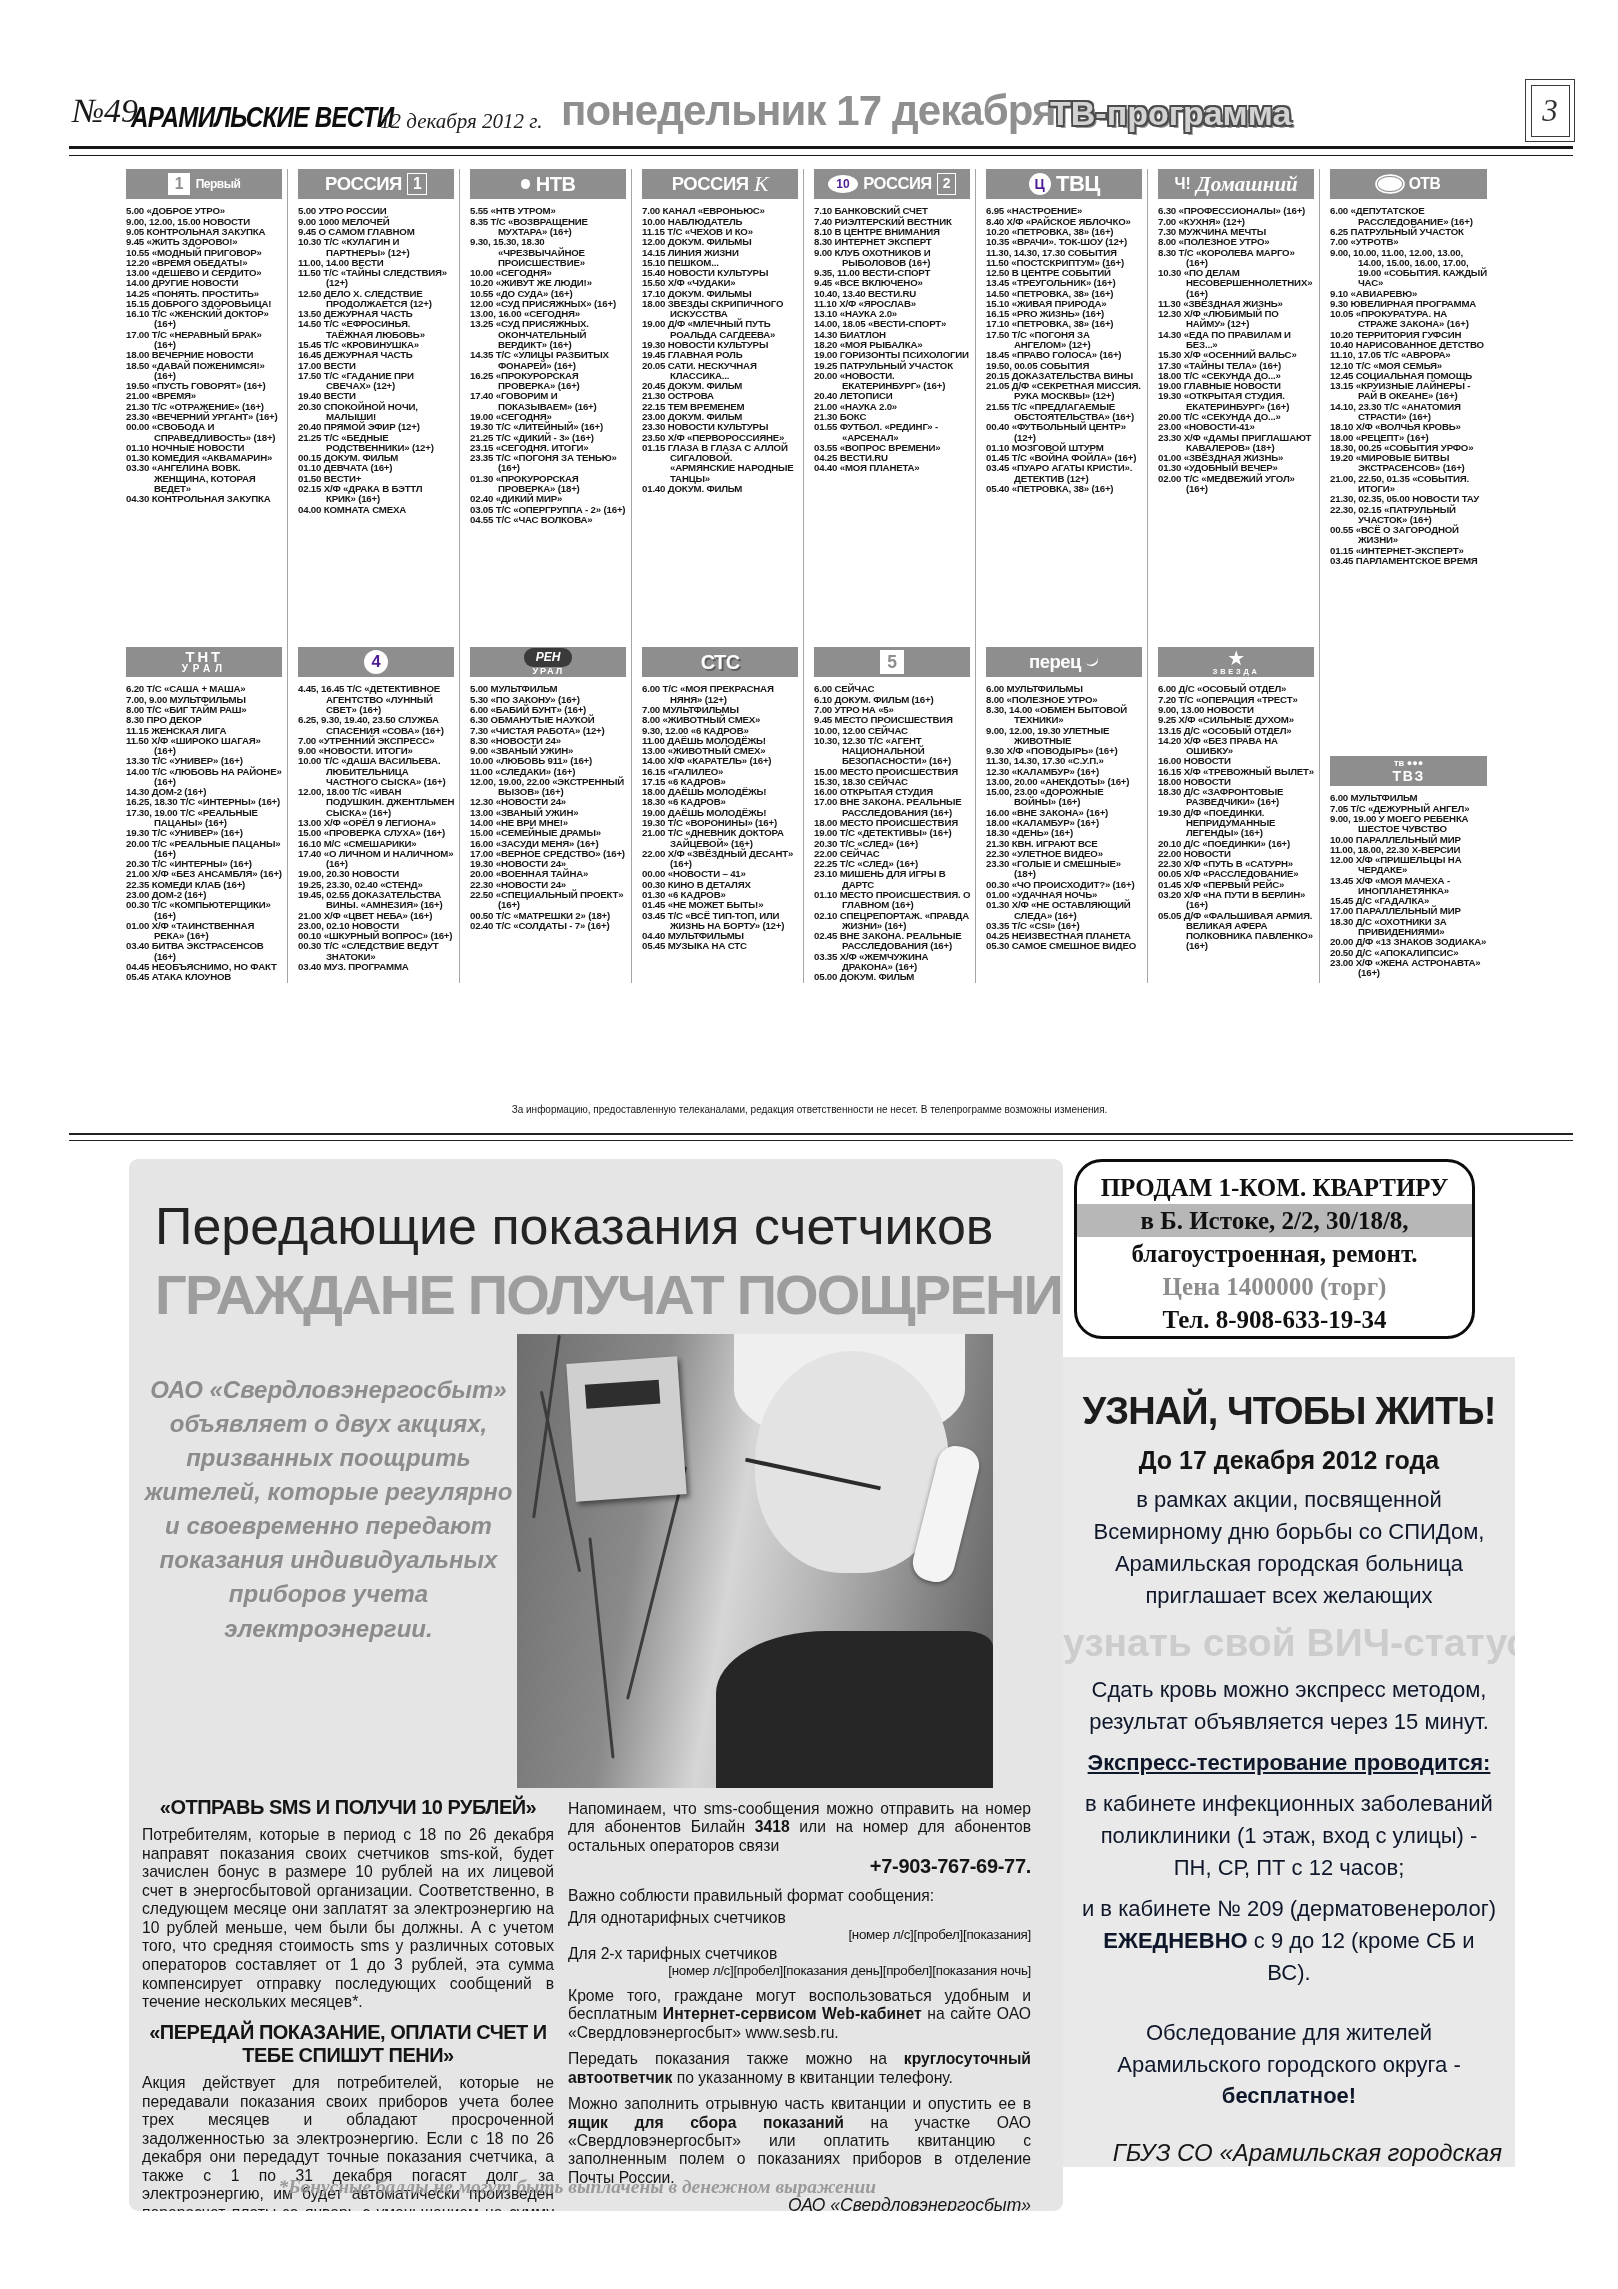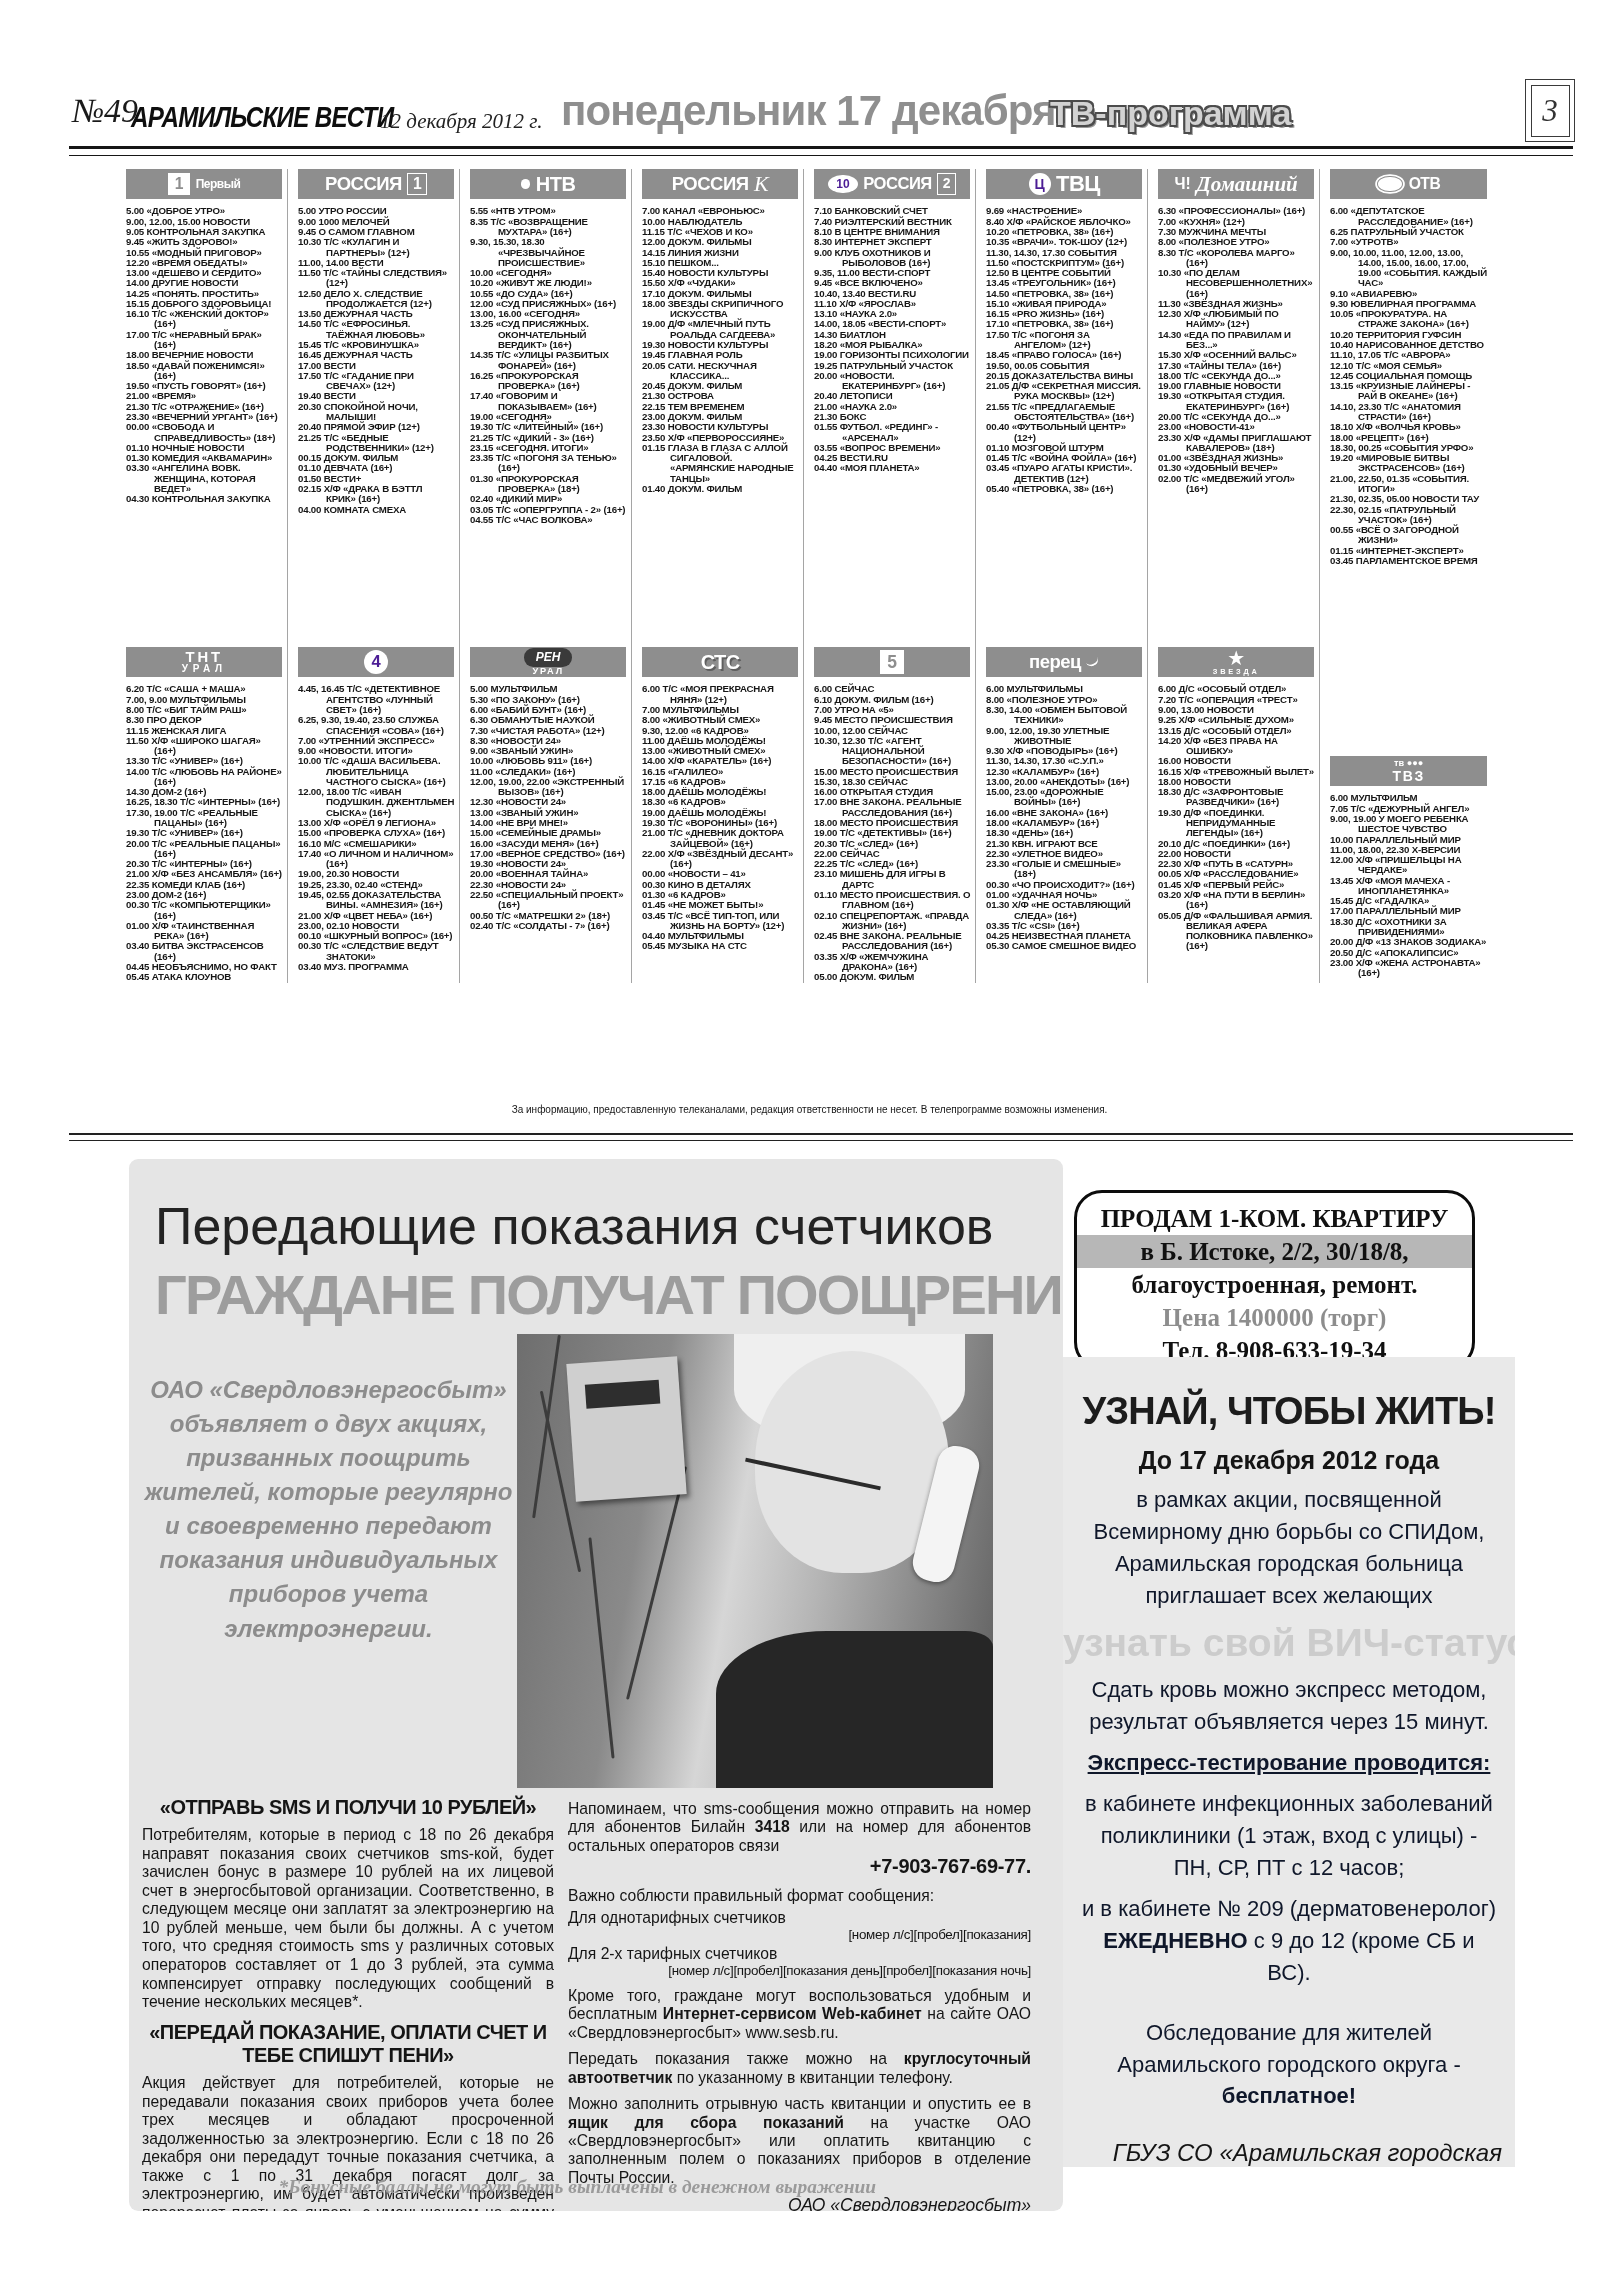--- a/index.html
+++ b/index.html
@@ -81,21 +81,21 @@
   .midcol p{margin:0 0 8.3px 0;font-size:15.7px;line-height:1.17;text-align:justify;}
   .fmt{display:block;text-align:right;font-size:13.4px;letter-spacing:-0.3px;}
   .sig{ text-align:right;font-style:italic;font-size:17.5px;}
   .footnote{position:absolute;left:0;bottom:13px;width:96%;text-align:center;
         font-family:"Liberation Serif",serif;font-style:italic;font-weight:bold;
         font-size:19.4px;color:#9a9a9a;}
 
   
   #apt-ad{position:absolute;left:1074px;top:1159px;width:395px;height:174px;background:#fff;
         border:3.7px solid #0c0c0c;border-radius:28px;overflow:hidden;
-        font-family:"Liberation Serif",serif;font-weight:bold;text-align:center;margin-top:31px;}
+        font-family:"Liberation Serif",serif;font-weight:bold;text-align:center;}
   #apt-ad .l{font-size:25px;line-height:33px;color:#111;}
   #apt-ad .l1{margin-top:9.2px;}
   #apt-ad .l2{background:#b7b7b7;}
   #apt-ad .l4{color:#8d8d8d;}
 
   
   #hiv-ad{position:absolute;left:1063px;top:1357px;width:452px;height:810px;background:#e9e9e9;
         text-align:center;overflow:hidden;}
   #hiv-ad .title{margin-top:33px;font-weight:bold;font-size:38px;letter-spacing:-0.9px;color:#1c1c1c;}
   #hiv-ad .hdate{margin-top:13px;font-weight:bold;font-size:25px;}
@@ -433,21 +433,21 @@
     </div>
   </div>
 
   <div class="col">
     <div class="b1">
       <div class="chbar">
         <span class="ring" style="width:22px;height:22px;font-size:14px;">Ц</span>
         <span class="chname" style="font-size:22px;">ТВЦ</span>
       </div>
       <div class="plist">
-          <div class="pitem">9.69 «НАСТРОЕНИЕ»</div>
+          <div class="pitem">6.95 «НАСТРОЕНИЕ»</div>
           <div class="pitem">8.40 Х/Ф «РАЙСКОЕ ЯБЛОЧКО»</div>
           <div class="pitem">10.20 «ПЕТРОВКА, 38» (16+)</div>
           <div class="pitem">10.35 «ВРАЧИ». ТОК-ШОУ (12+)</div>
           <div class="pitem">11.30, 14.30, 17.30 СОБЫТИЯ</div>
           <div class="pitem">11.50 «ПОСТСКРИПТУМ» (16+)</div>
           <div class="pitem">12.50 В ЦЕНТРЕ СОБЫТИЙ</div>
           <div class="pitem">13.45 «ТРЕУГОЛЬНИК» (16+)</div>
           <div class="pitem">14.50 «ПЕТРОВКА, 38» (16+)</div>
           <div class="pitem">15.10 «ЖИВАЯ ПРИРОДА»</div>
           <div class="pitem">16.15 «PRO ЖИЗНЬ» (16+)</div>

